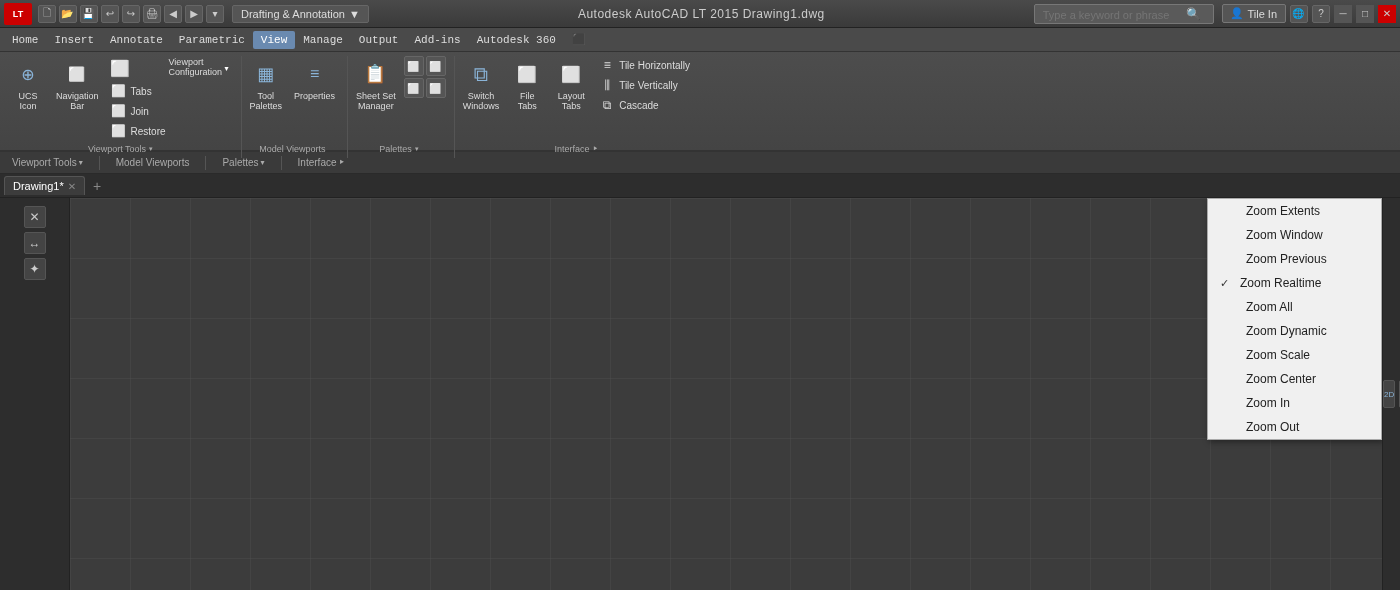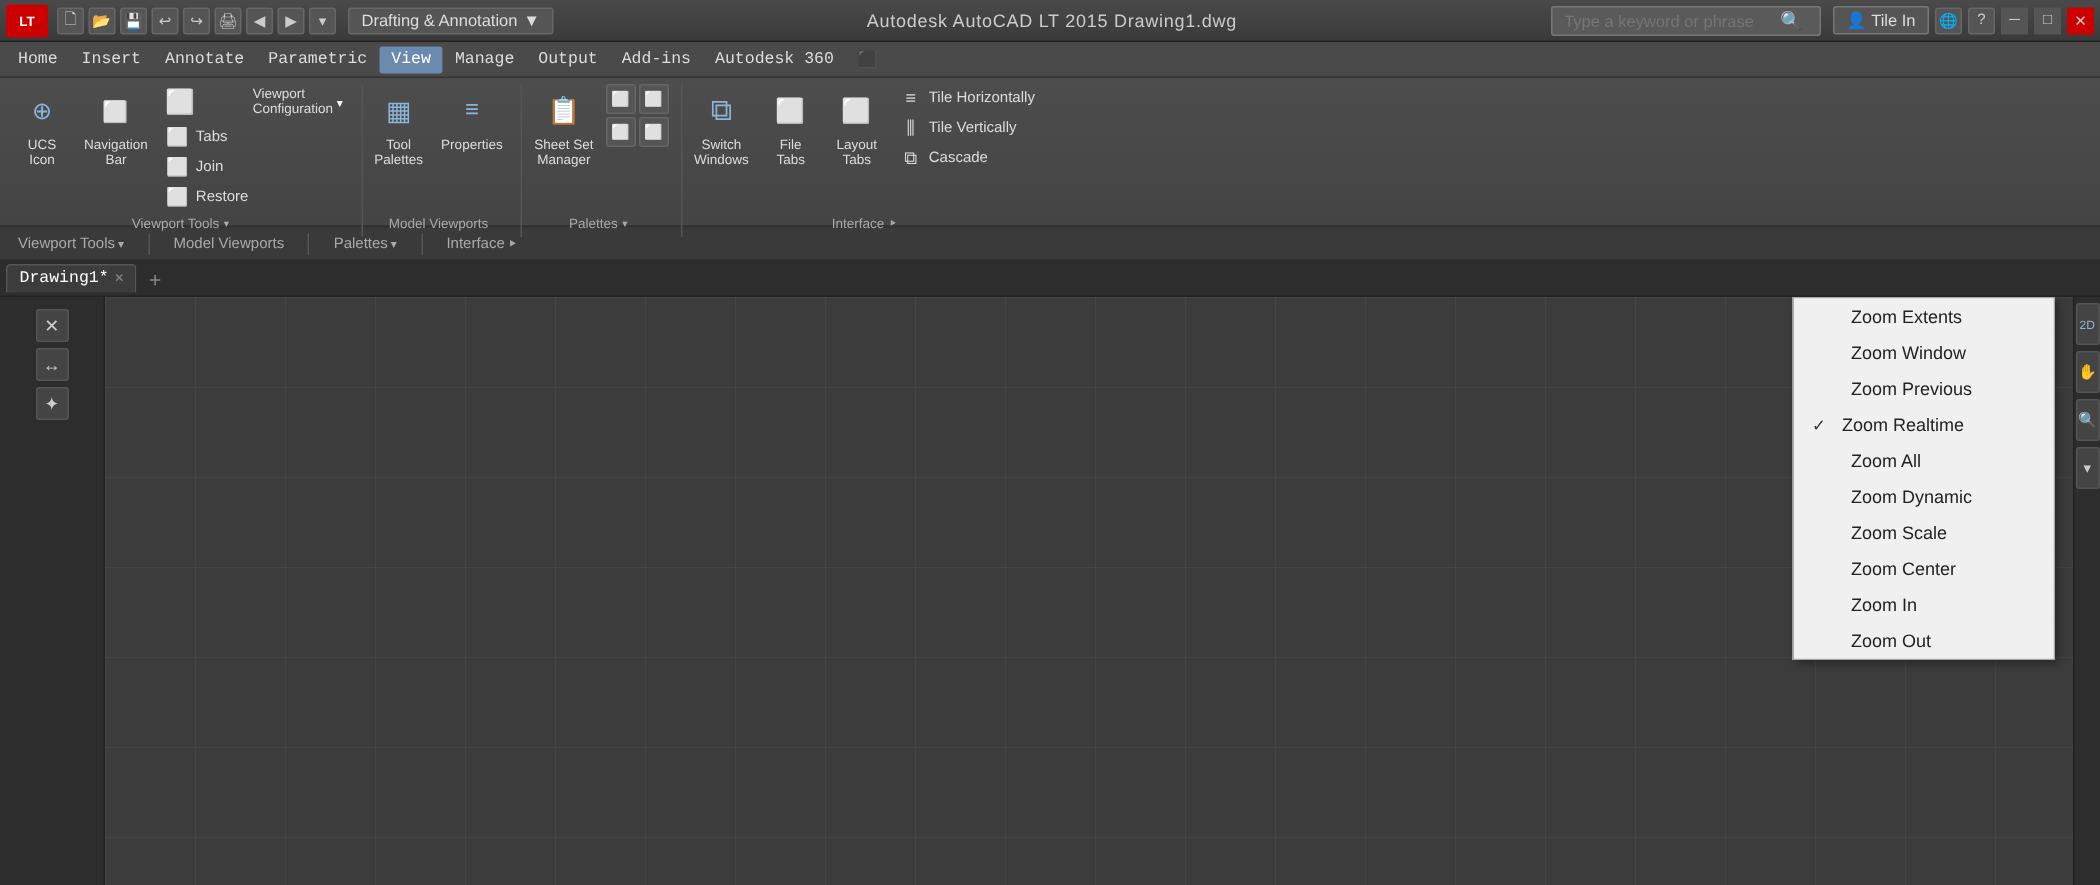--- a/index.html
+++ b/index.html
@@ -144,21 +144,21 @@
       height: 24px;
       background: #2d2d2d;
       display: flex; align-items: center;
       padding: 0 4px; gap: 2px;
       border-bottom: 1px solid #222;
     }
     .drawing-tab {
       display: flex; align-items: center; gap: 4px;
       background: #4a4a4a; border: 1px solid #555; border-bottom: none;
       padding: 3px 8px; border-radius: 3px 3px 0 0; cursor: pointer;
-      font-size: 11px; color: #ddd; font-family: Liberation Mono, monospace;
+      font-size: 11px; color: #ddd;
     }
     .drawing-tab.active { background: #3c3c3c; color: #fff; }
     .drawing-tab-close { font-size: 10px; color: #888; cursor: pointer; }
     .new-tab-btn {
       width: 20px; height: 20px; display: flex; align-items: center; justify-content: center;
       cursor: pointer; color: #888; font-size: 14px; border-radius: 2px;
     }
 
     
     .main-area {
@@ -196,34 +196,34 @@
         linear-gradient(rgba(80,80,80,0.4) 1px, transparent 1px),
         linear-gradient(90deg, rgba(80,80,80,0.4) 1px, transparent 1px);
       background-size: 60px 60px;
     }
 
     
     .right-panel {
       width: 18px;
       background: #2d2d2d;
       border-left: 1px solid #222;
-      display: flex; flex-direction: column; align-items: center;
+      display: flex; align-items: center;
       padding: 4px 0; gap: 4px;
     }
     .nav-btn {
       width: 16px; height: 28px;
       background: #444; border: 1px solid #555;
       display: flex; align-items: center; justify-content: center;
       cursor: pointer; font-size: 10px; color: #ccc; border-radius: 2px;
     }
 
     
     .zoom-dropdown {
       position: absolute;
-      right: 12px;
+      right: 0;
       top: 0;
       width: 175px;
       background: #f0f0f0;
       border: 1px solid #aaa;
       box-shadow: 2px 2px 6px rgba(0,0,0,0.4);
       z-index: 100;
     }
     .zoom-item {
       display: flex; align-items: center; gap: 6px;
       padding: 5px 12px;

